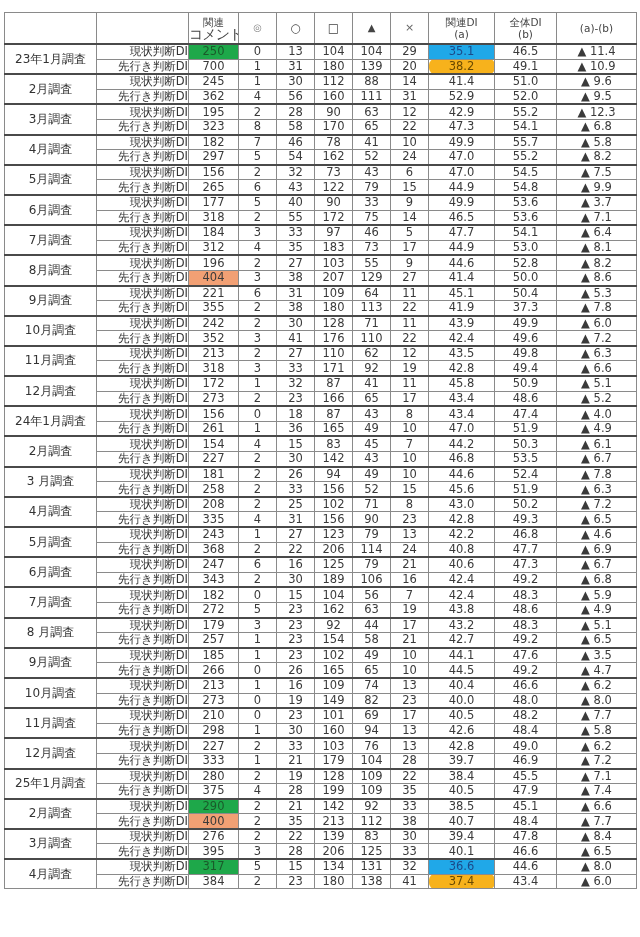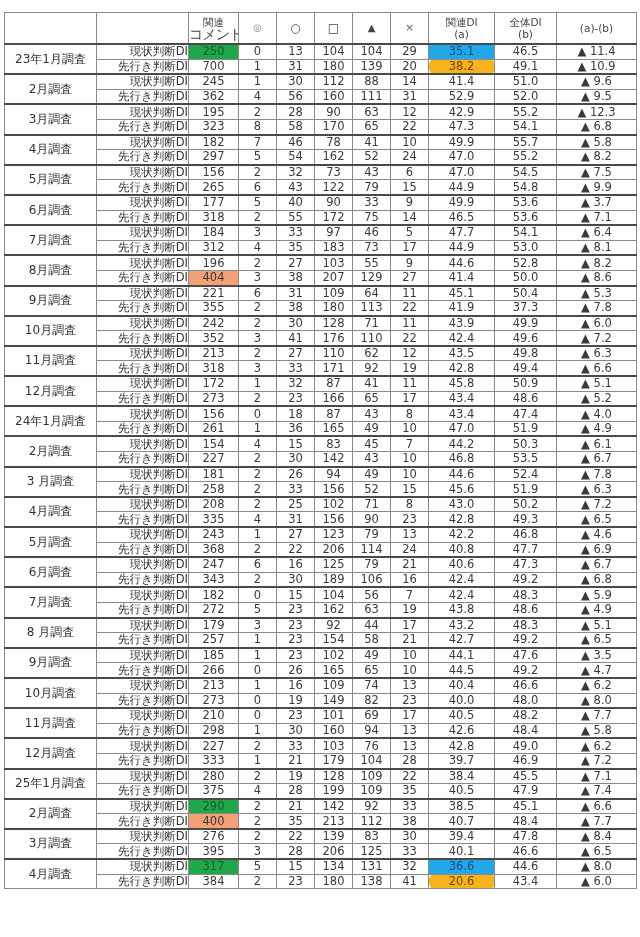--- a/index.html
+++ b/index.html
@@ -741,19 +741,19 @@
           <td>▲ 8.0</td>
         </tr>
         <tr>
           <td class="rowlabel">先行き判断DI</td>
           <td>384</td>
           <td>2</td>
           <td>23</td>
           <td>180</td>
           <td>138</td>
           <td>41</td>
-          <td class="hl-yellow">20.6</td>
+          <td class="hl-yellow">37.4</td>
           <td>43.4</td>
           <td>▲ 6.0</td>
         </tr>
       </tbody>
 </table>
 </div>
 
 </body></html>

